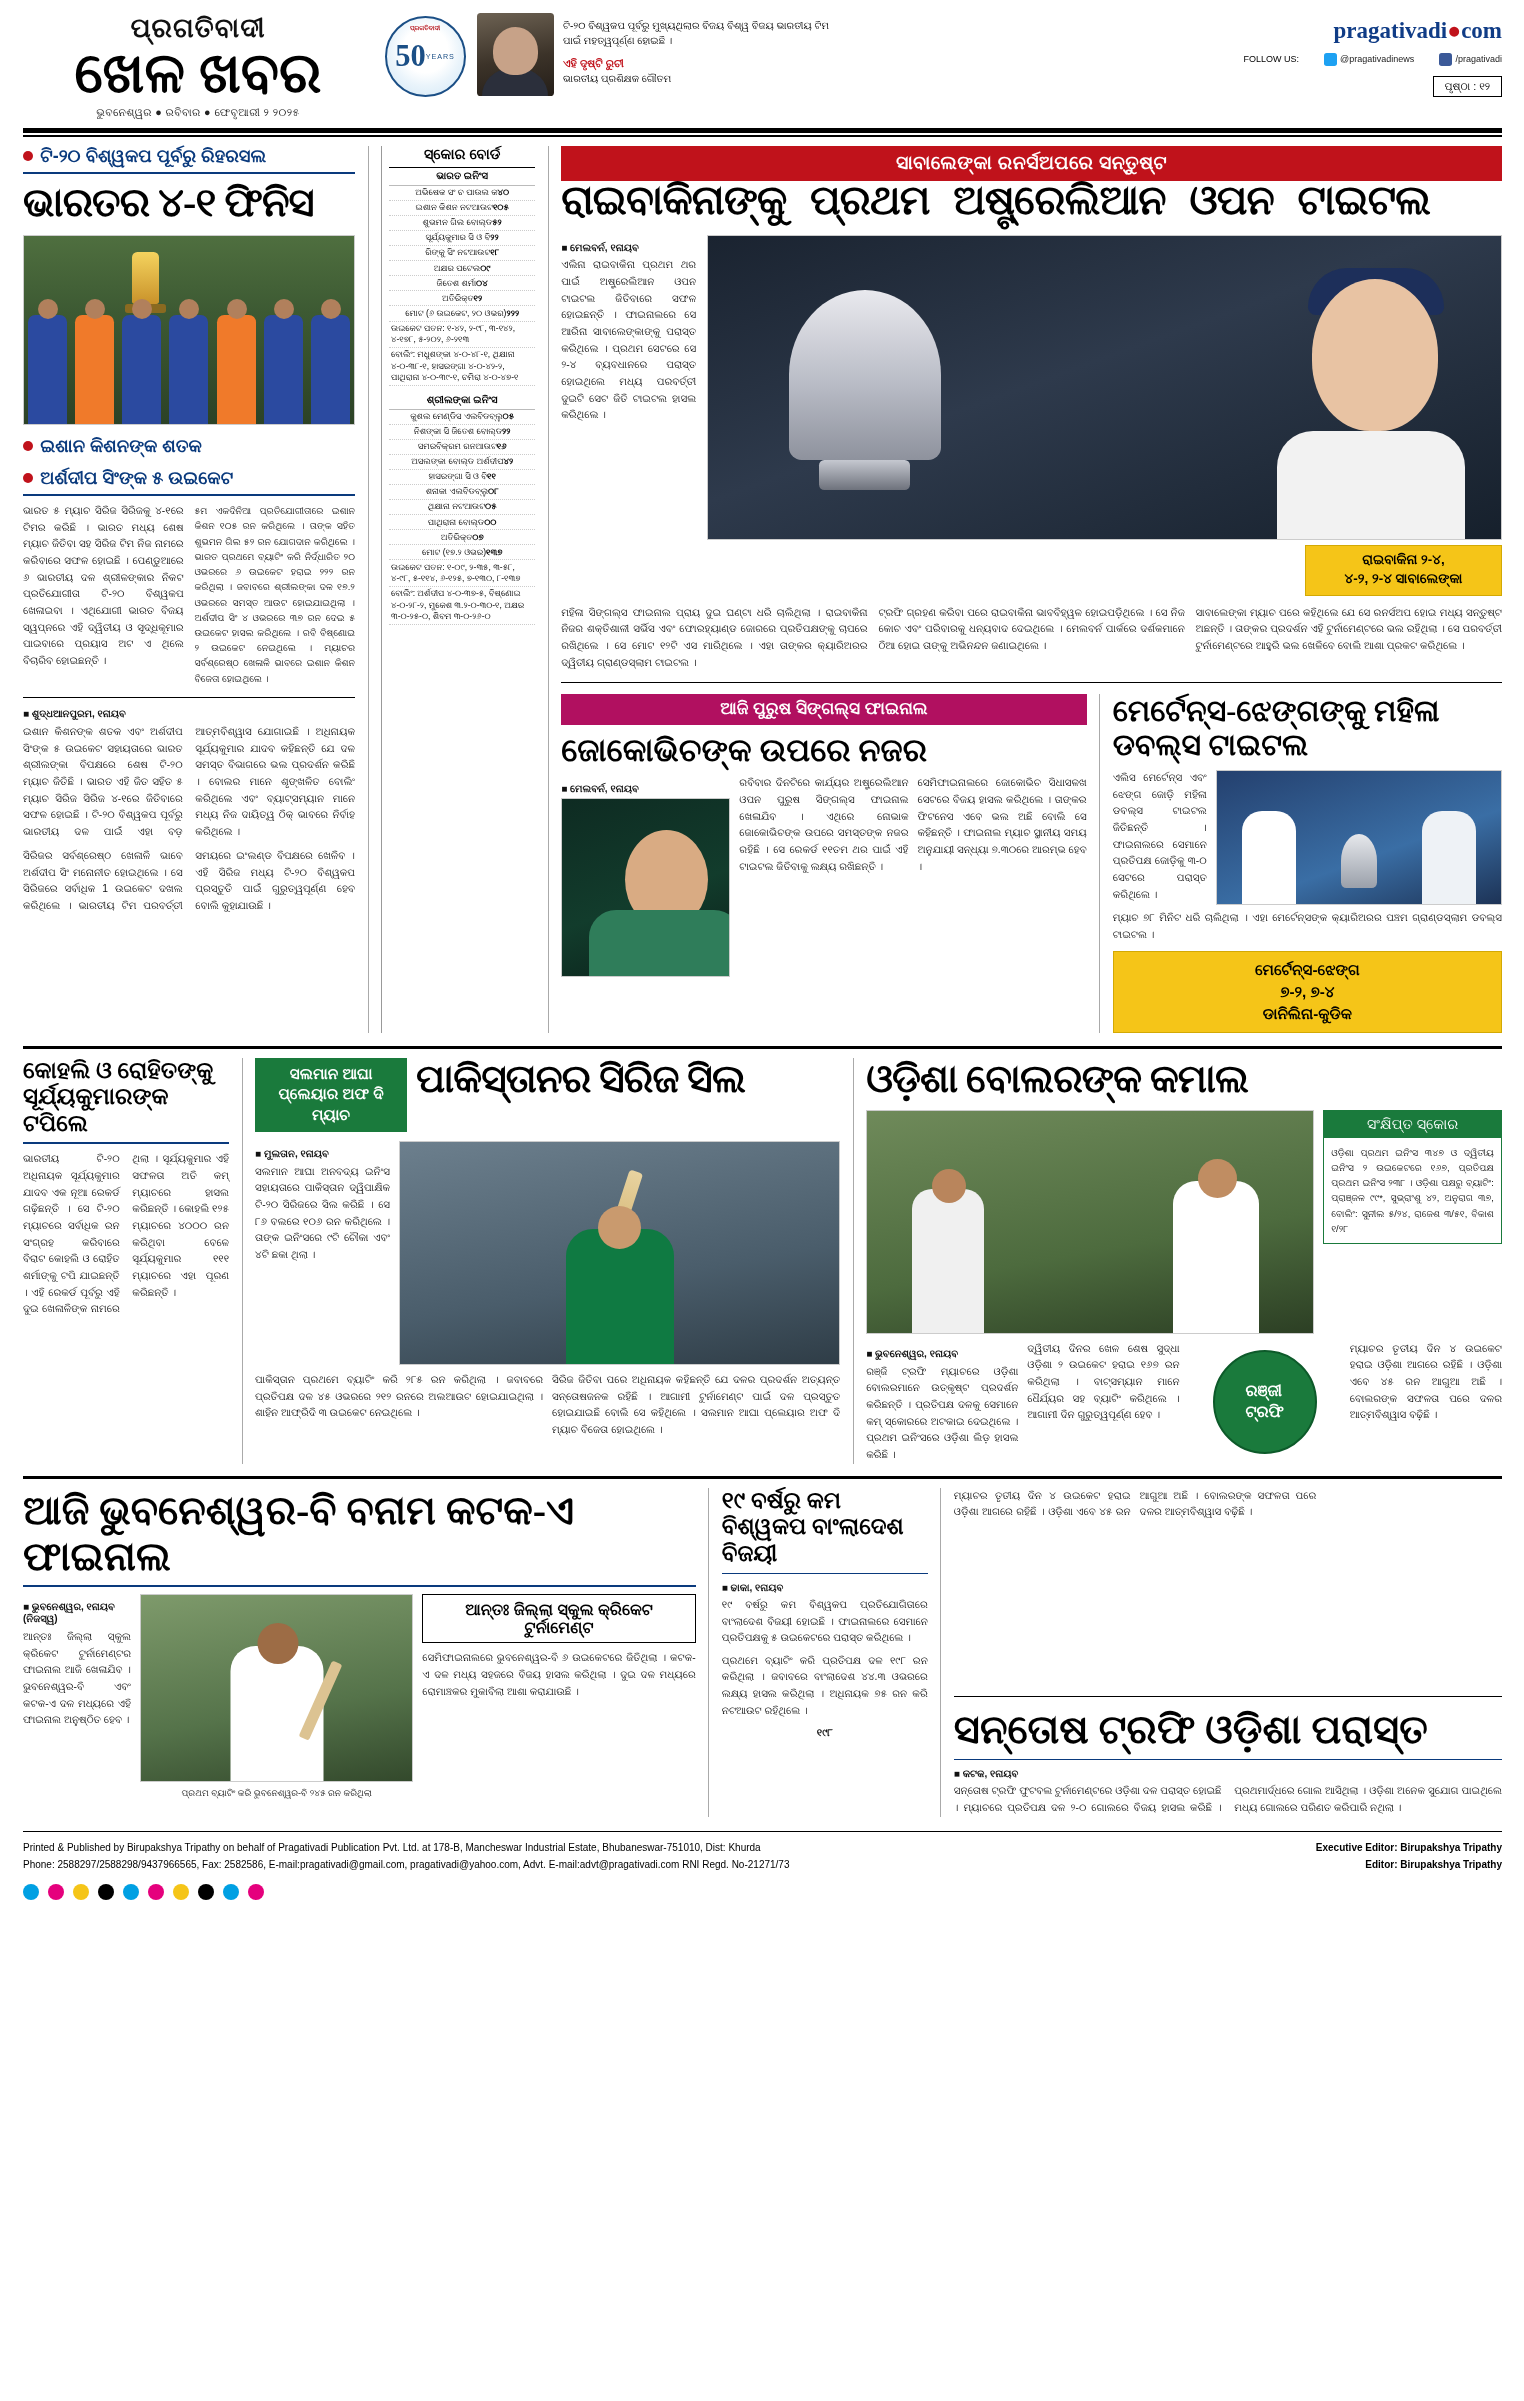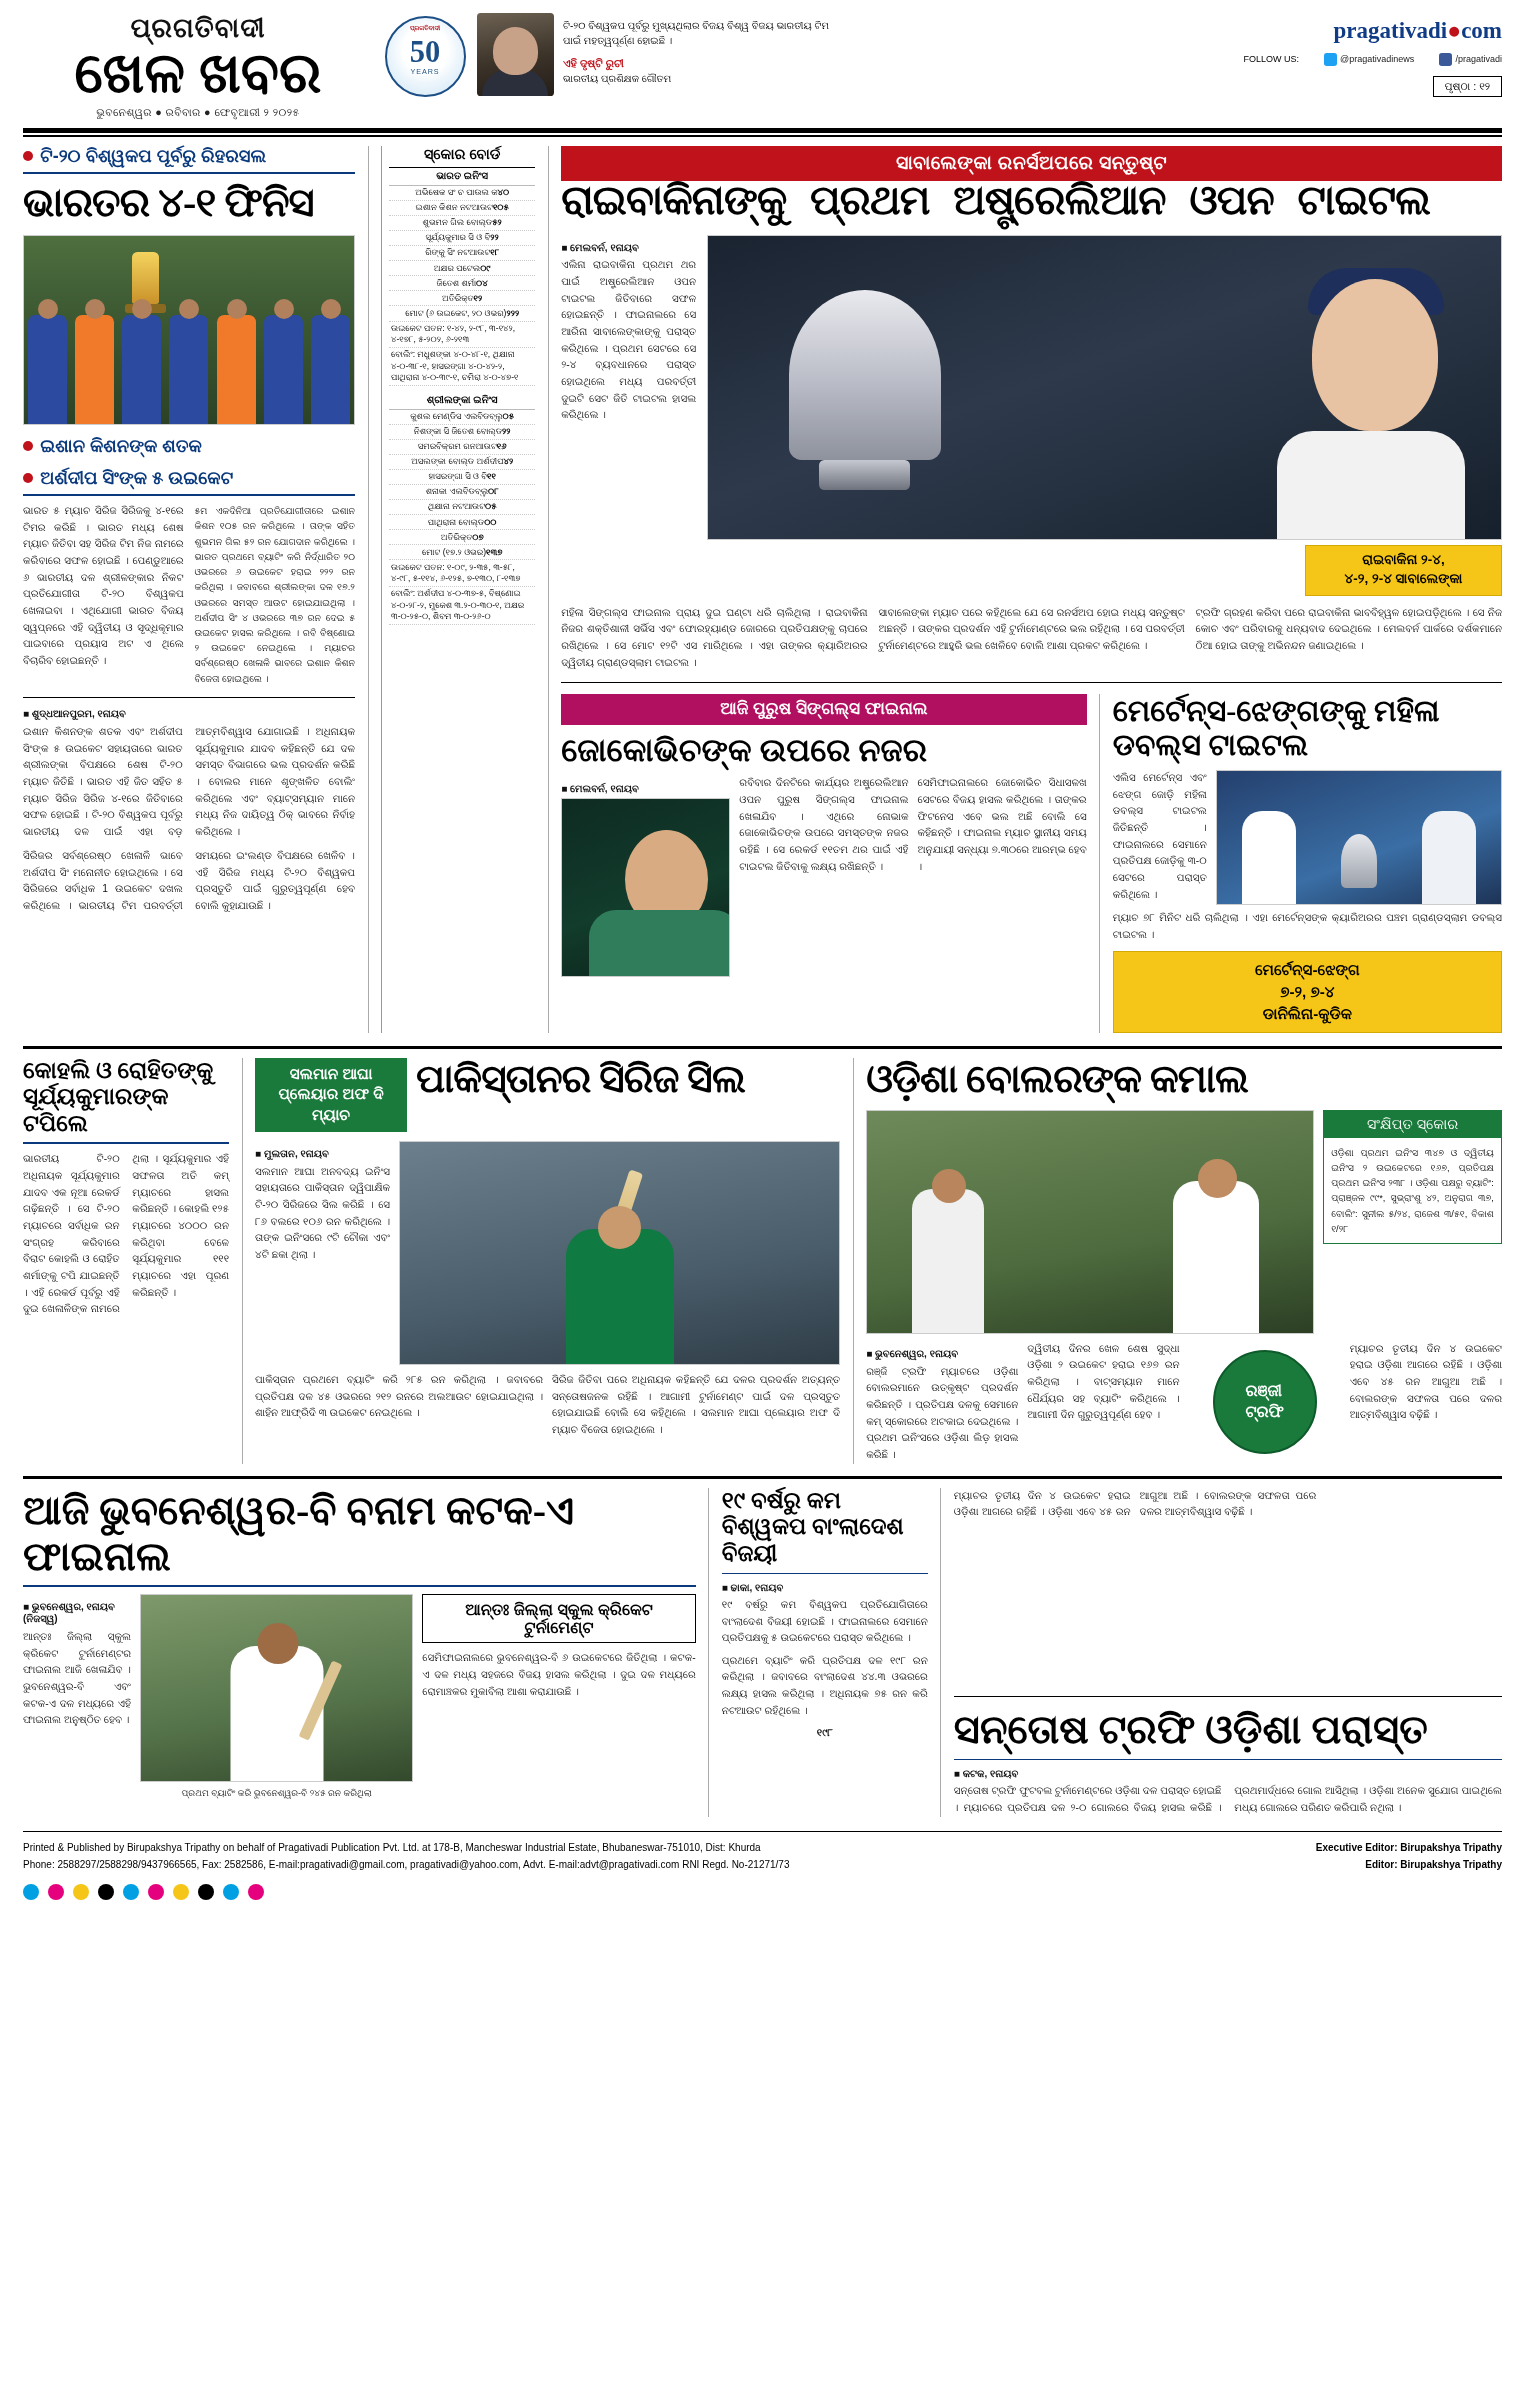--- a/index.html
+++ b/index.html
@@ -25,21 +25,21 @@
     line-height: 1.05; color:#000;
   }
   .mh-logo .mh-sub {
     font-size: 10.8px; text-align: center; margin-top: 3.6px; color:#222;
     letter-spacing: 0.4px;
   }
   .mh-seal { width: 86px; display:flex; align-items:flex-start; justify-content:center; padding-top:3.6px;}
   .seal-circle {
     width: 81px; height: 81px; border-radius: 50%;
     background: radial-gradient(circle at 50% 42%, #ffffff 38%, #eaf4fb 60%, #cfe6f5 100%);
-    border: 2.7px solid #1b4f86; position: relative; display:flex; flex-direction:column;
+    border: 2.7px solid #1b4f86; position: relative; display:flex; 
     align-items:center; justify-content:center;
   }
   .seal-circle .fifty { font-size: 30.5px; font-weight: bold; color:#1b4f86; line-height:1; font-family:"Liberation Serif",serif;}
   .seal-circle .yrs { font-size: 7.2px; color:#1b4f86; letter-spacing:0.9px; }
   .seal-top { font-size:6.3px; color:#b4121b; font-weight:bold; position:absolute; top:5.4px;}
   .mh-photo { width: 77px; }
   .mh-photo .ph {
     width: 77px; height: 83px; border-radius: 3.6px;
     background: linear-gradient(170deg,#6d6253 0%,#3c3329 55%,#241e18 100%);
     position: relative; overflow:hidden;
@@ -433,22 +433,22 @@
               <div class="face"></div>
               <div class="torso"></div>
             </div>
             <div class="scoreline" style="margin-top:5.4px; white-space:pre-line; width:197px; float:right;">ରାଇବାକିନା ୨-୪,
 ୪-୨, ୨-୪ ସାବାଲେଙ୍କା</div>
           </div>
         </div>
 
         <div style="display:flex; gap:10.8px; margin-top:9px;">
           <div style="flex:1;" class="body-txt">ମହିଳା ସିଙ୍ଗଲ୍ସ ଫାଇନାଲ ପ୍ରାୟ ଦୁଇ ଘଣ୍ଟା ଧରି ଚାଲିଥିଲା । ରାଇବାକିନା ନିଜର ଶକ୍ତିଶାଳୀ ସର୍ଭିସ ଏବଂ ଫୋରହ୍ୟାଣ୍ଡ ଜୋରରେ ପ୍ରତିପକ୍ଷଙ୍କୁ ଚାପରେ ରଖିଥିଲେ । ସେ ମୋଟ ୧୨ଟି ଏସ ମାରିଥିଲେ । ଏହା ତାଙ୍କର କ୍ୟାରିଅରର ଦ୍ୱିତୀୟ ଗ୍ରାଣ୍ଡସ୍ଲାମ ଟାଇଟଲ ।</div>
+          <div style="flex:1;" class="body-txt">ଟ୍ରଫି ଗ୍ରହଣ କରିବା ପରେ ରାଇବାକିନା ଭାବବିହ୍ୱଳ ହୋଇପଡ଼ିଥିଲେ । ସେ ନିଜ କୋଚ ଏବଂ ପରିବାରକୁ ଧନ୍ୟବାଦ ଦେଇଥିଲେ । ମେଲବର୍ନ ପାର୍କରେ ଦର୍ଶକମାନେ ଠିଆ ହୋଇ ତାଙ୍କୁ ଅଭିନନ୍ଦନ ଜଣାଇଥିଲେ ।</div>
           <div style="flex:1;" class="body-txt">ସାବାଲେଙ୍କା ମ୍ୟାଚ ପରେ କହିଥିଲେ ଯେ ସେ ରନର୍ସଅପ ହୋଇ ମଧ୍ୟ ସନ୍ତୁଷ୍ଟ ଅଛନ୍ତି । ତାଙ୍କର ପ୍ରଦର୍ଶନ ଏହି ଟୁର୍ନାମେଣ୍ଟରେ ଭଲ ରହିଥିଲା । ସେ ପରବର୍ତ୍ତୀ ଟୁର୍ନାମେଣ୍ଟରେ ଆହୁରି ଭଲ ଖେଳିବେ ବୋଲି ଆଶା ପ୍ରକଟ କରିଥିଲେ ।</div>
-          <div style="flex:1;" class="body-txt">ଟ୍ରଫି ଗ୍ରହଣ କରିବା ପରେ ରାଇବାକିନା ଭାବବିହ୍ୱଳ ହୋଇପଡ଼ିଥିଲେ । ସେ ନିଜ କୋଚ ଏବଂ ପରିବାରକୁ ଧନ୍ୟବାଦ ଦେଇଥିଲେ । ମେଲବର୍ନ ପାର୍କରେ ଦର୍ଶକମାନେ ଠିଆ ହୋଇ ତାଙ୍କୁ ଅଭିନନ୍ଦନ ଜଣାଇଥିଲେ ।</div>
         </div>
 
         <div class="hsep"></div>
 
         <div style="display:flex; gap:12.6px;">
           <div style="flex:1.35;">
             <div class="banner-pink">ଆଜି ପୁରୁଷ ସିଙ୍ଗଲ୍ସ ଫାଇନାଲ</div>
             <div class="headD">ଜୋକୋଭିଚଙ୍କ ଉପରେ ନଜର</div>
             <div style="display:flex; gap:9px;">
               <div style="flex:1;">

